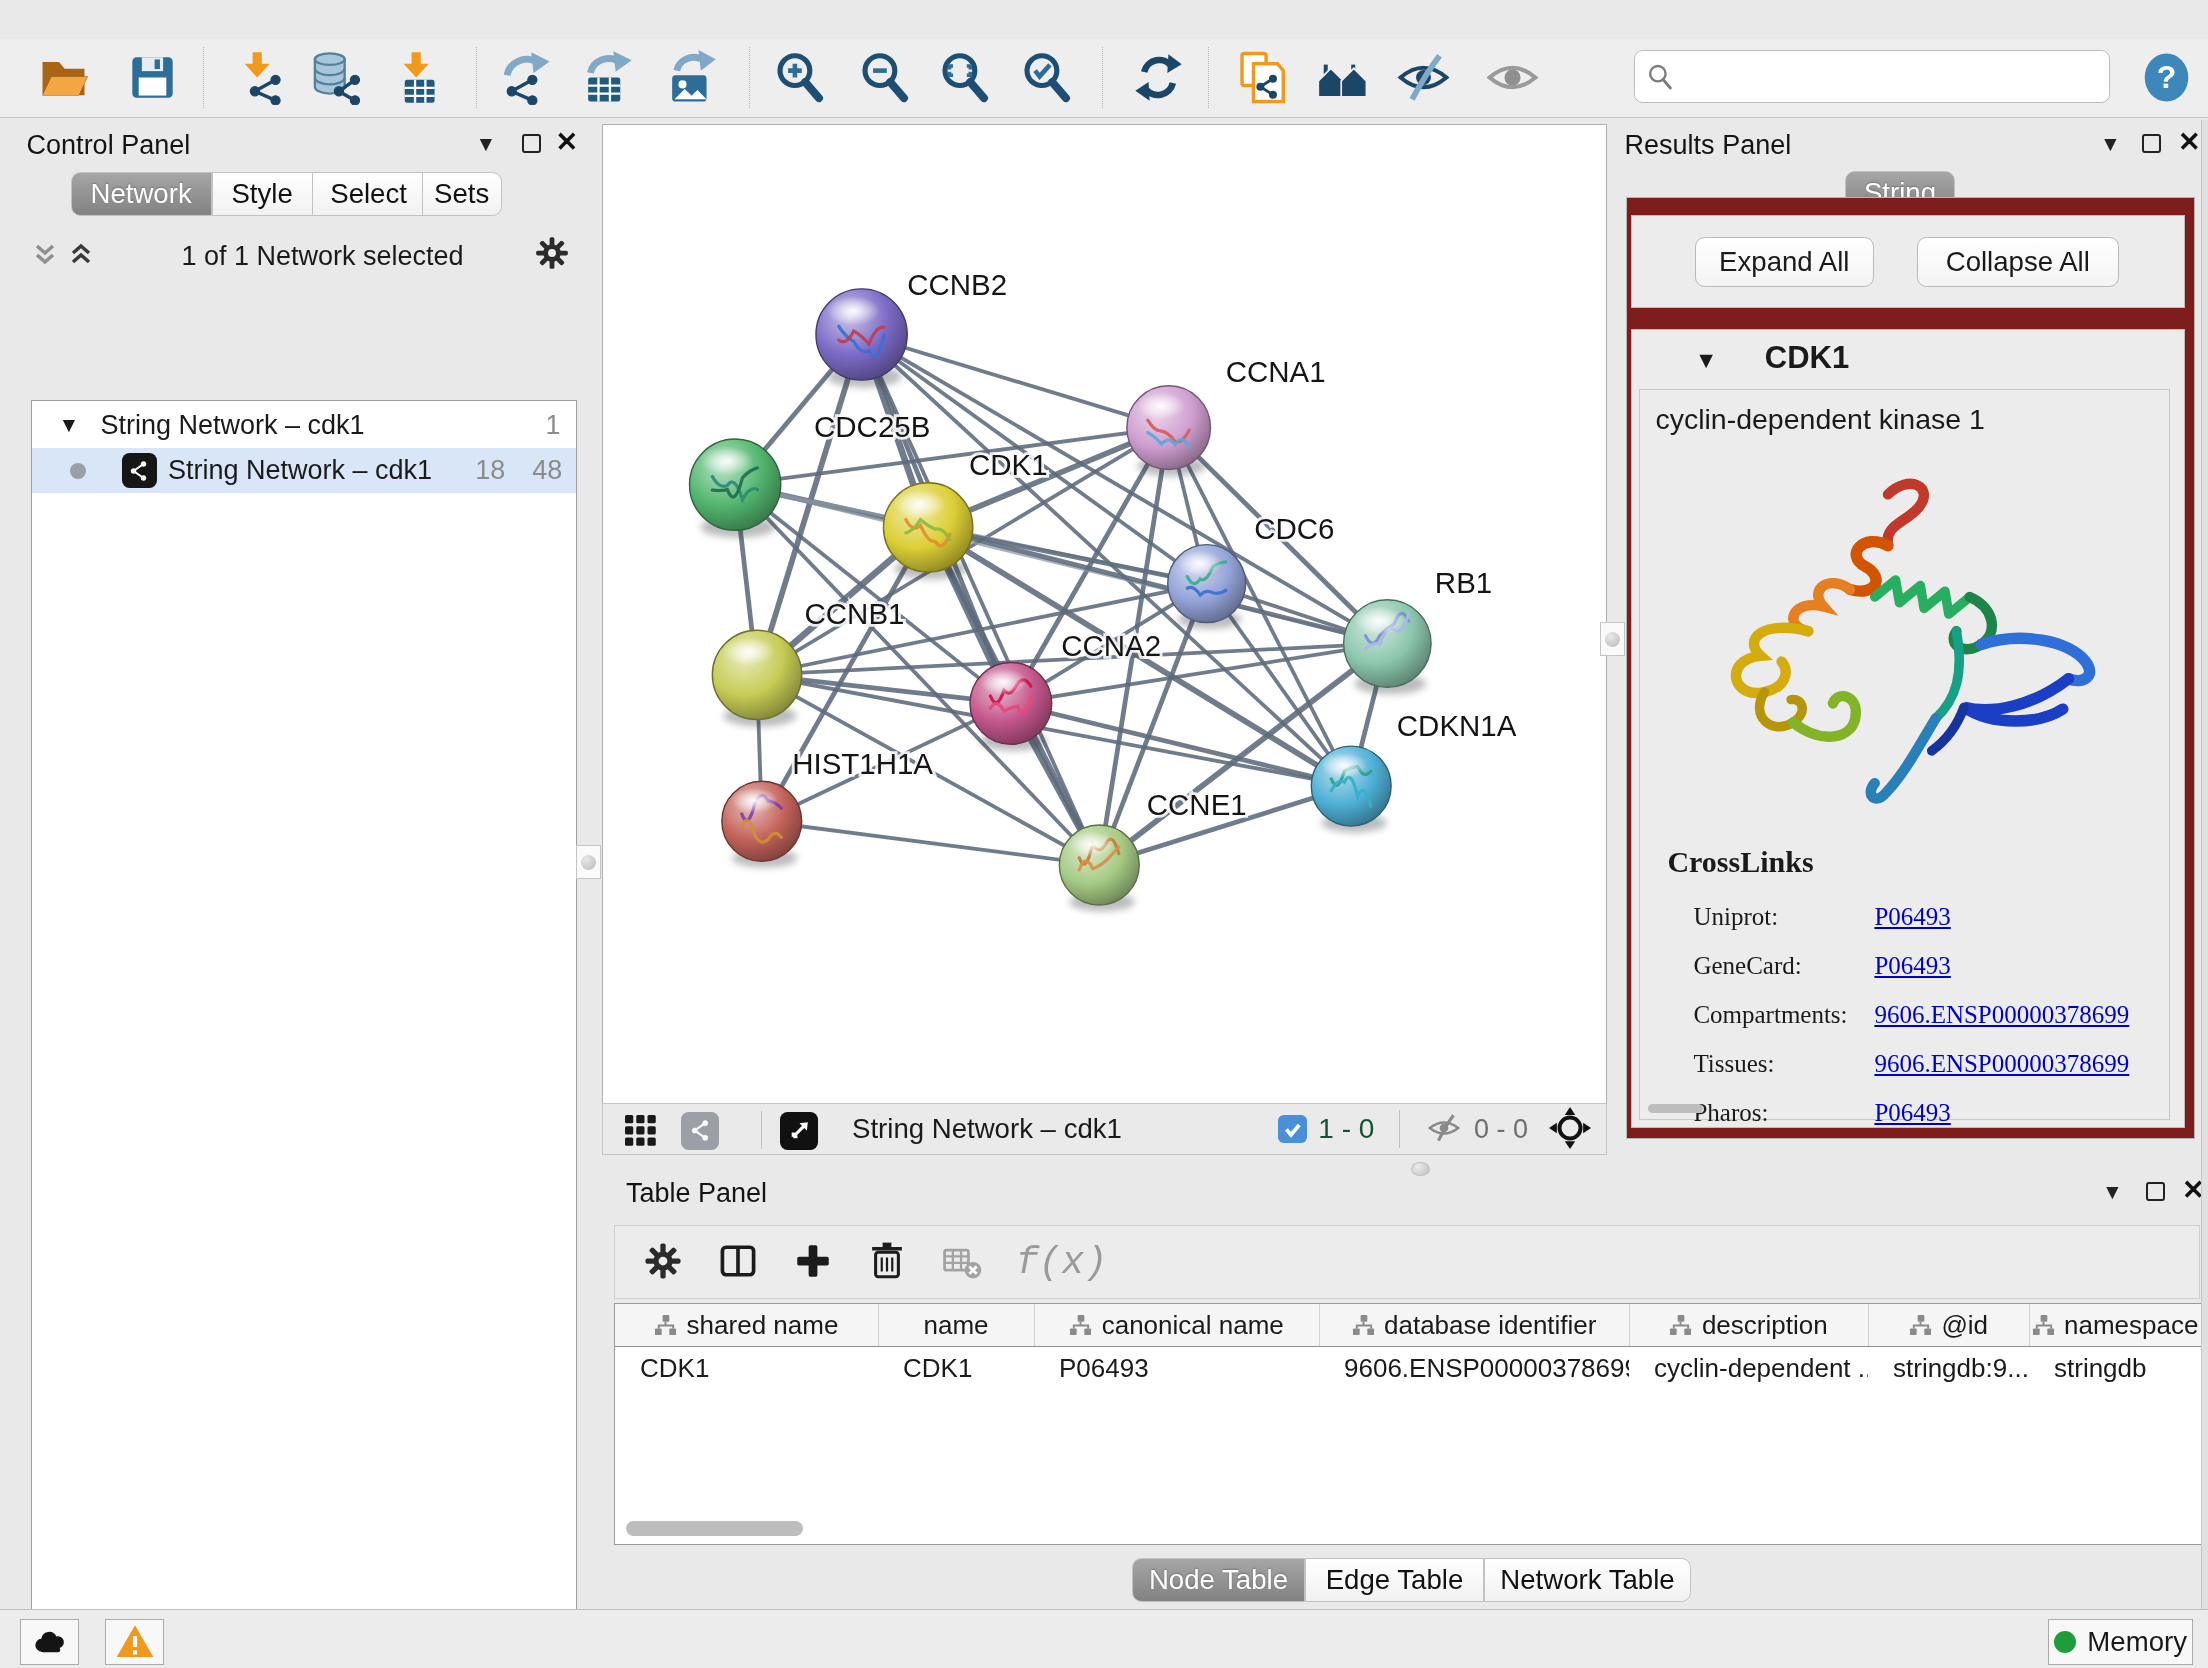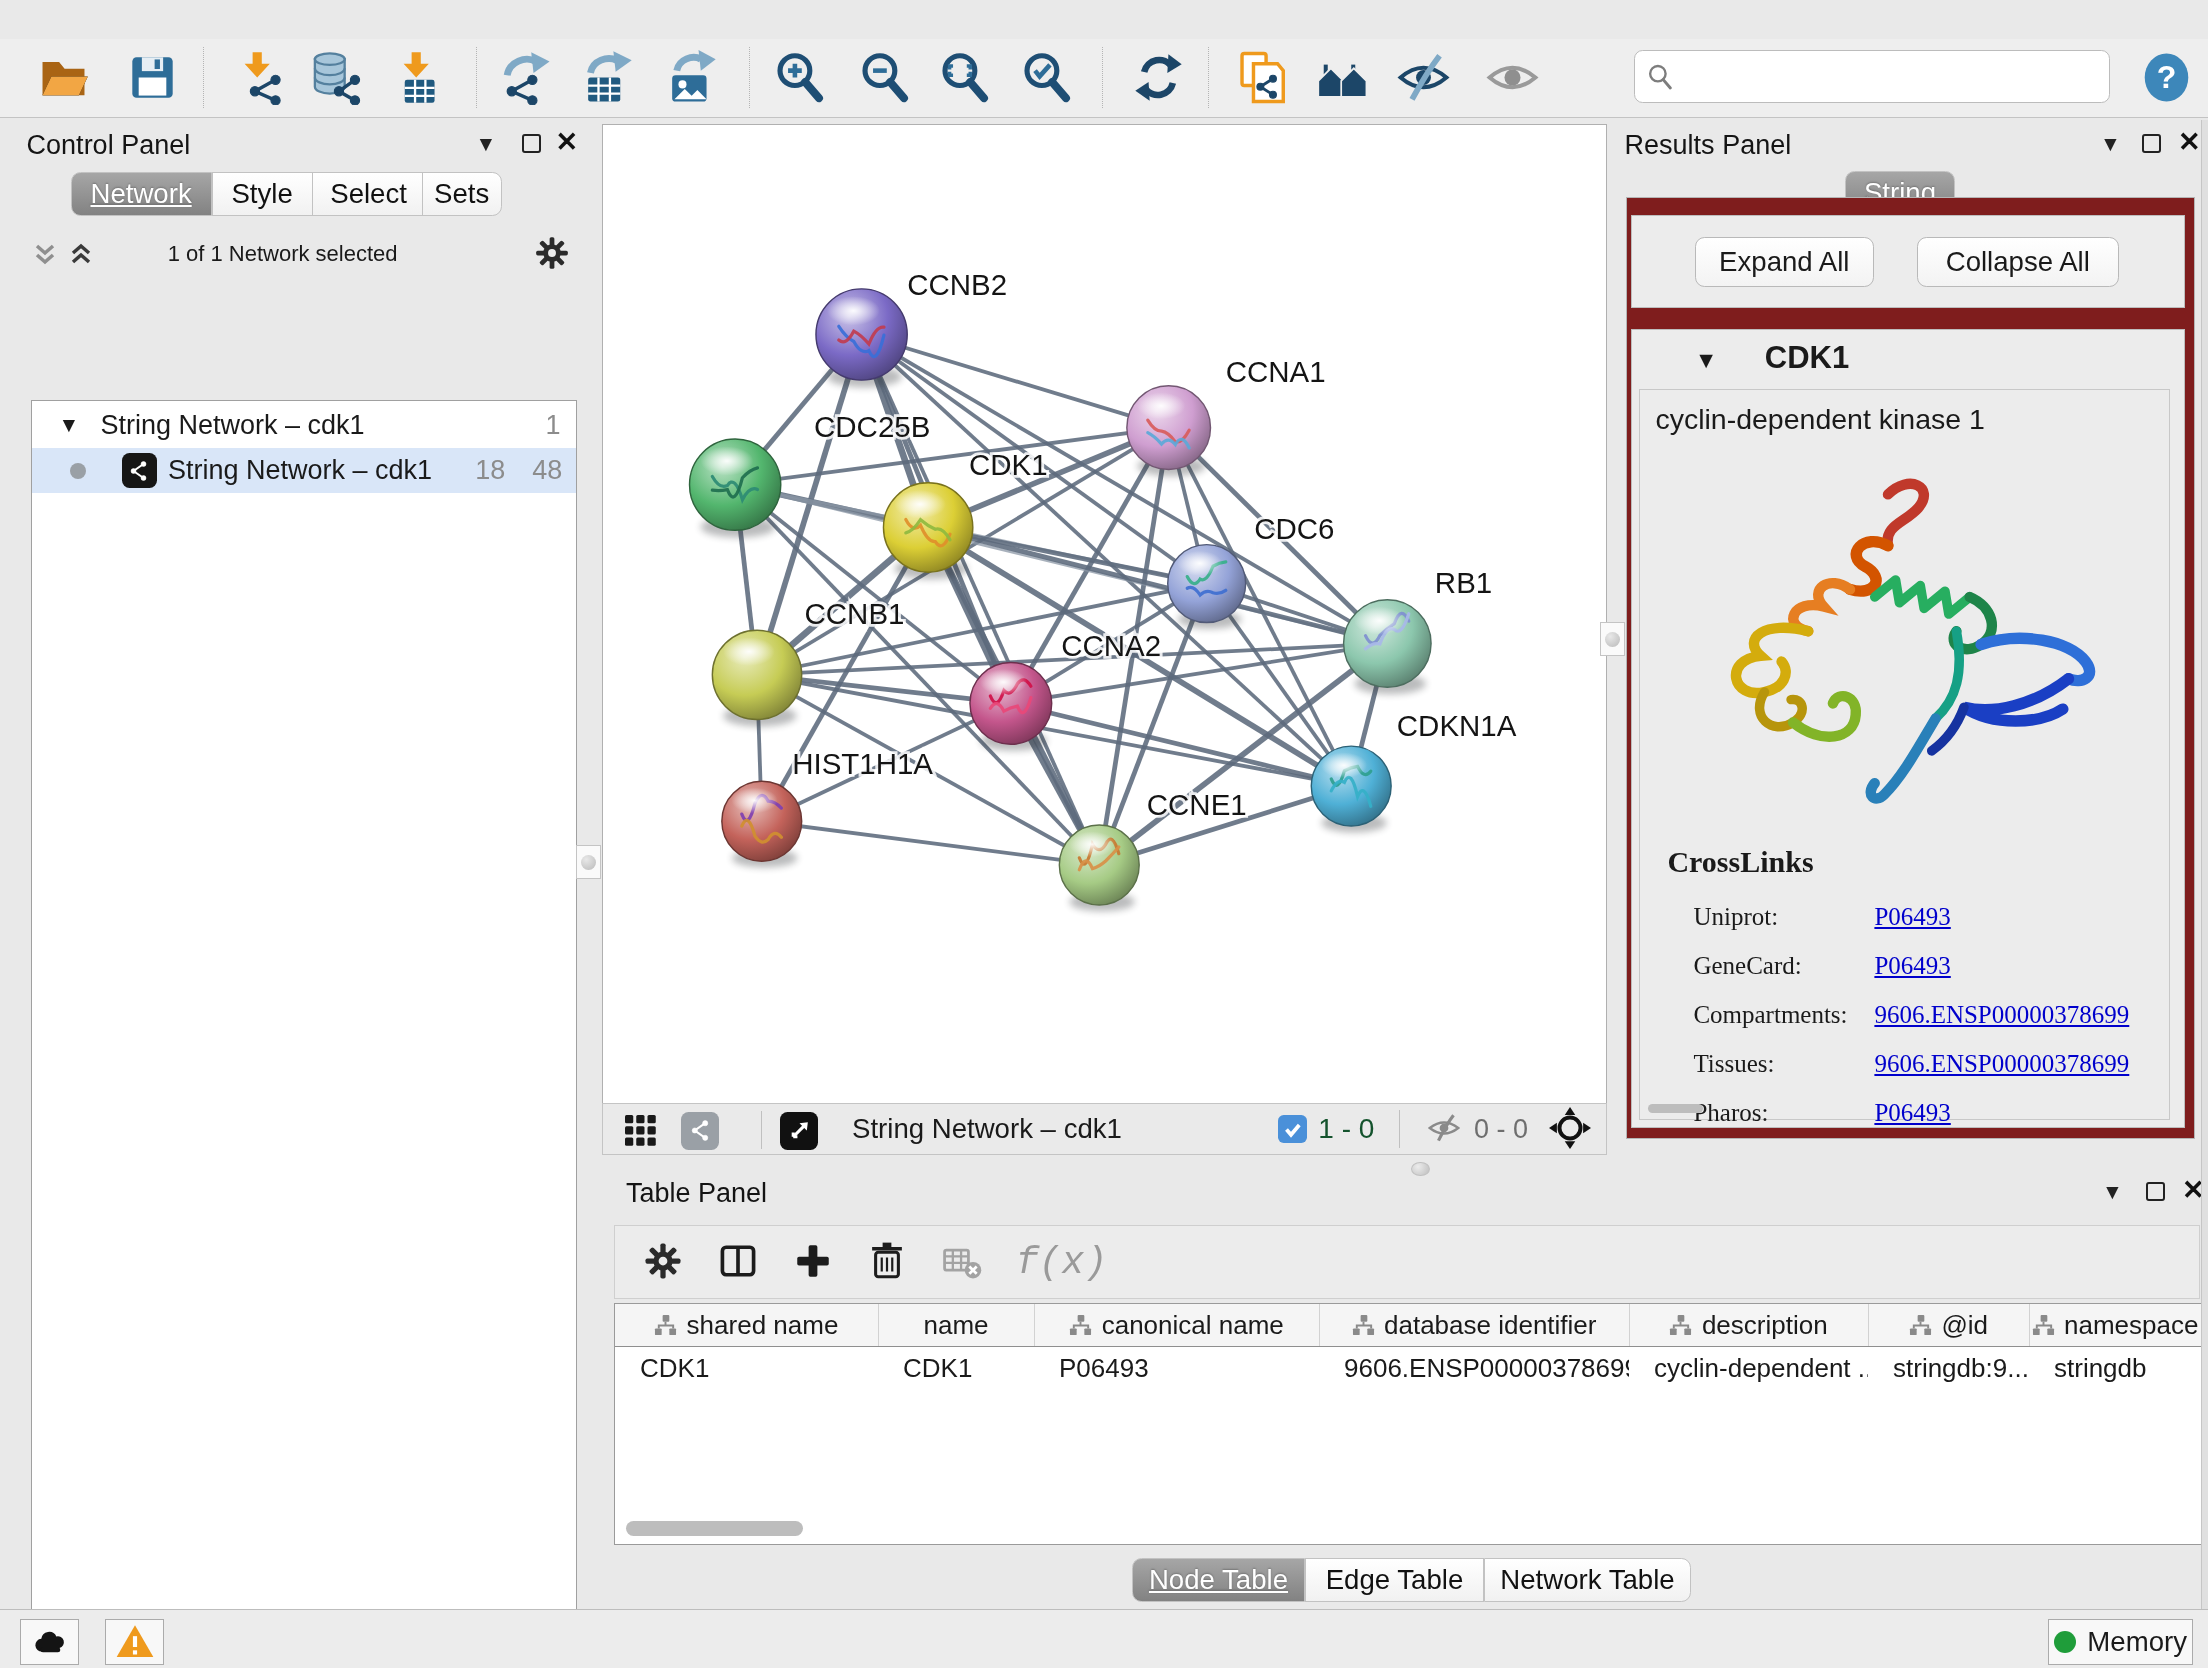--- a/index.html
+++ b/index.html
@@ -19,21 +19,21 @@
   #searchbox{left:1634px;top:11.4px;width:476px;height:53px;background:#fff;border:1.9px solid #bcbcbc;
              border-radius:8.6px;display:flex;align-items:center;padding:0 11.4px;box-sizing:border-box;}
   #searchbox input{border:none;outline:none;flex:1;font-size:27px;font-family:"Liberation Sans",sans-serif;background:transparent;}
   
   .panel-title{font-size:27px;color:#141414;}
   .pm{font-size:21px;color:#222;line-height:21px;}
   .float-sq{width:15px;height:15px;border:2.9px solid #222;border-radius:2.9px;}
   .close-x{font-size:27px;font-weight:bold;color:#111;line-height:25px;}
   .tab{position:absolute;height:44px;background:linear-gradient(#ffffff,#f1f1f1);border:1px solid #c2c2c2;
        display:flex;align-items:center;justify-content:center;font-size:27.6px;color:#111;box-sizing:border-box;}
-  .tab.sel{background:linear-gradient(#a6a6a6,#828282);color:#fff;text-shadow:0 -1px 1.9px rgba(0,0,0,.25);text-decoration:underline;}
+  .tab.sel{background:linear-gradient(#a6a6a6,#828282);color:#fff;text-shadow:0 -1px 1.9px rgba(0,0,0,.25);}
   .btnw{background:linear-gradient(#ffffff,#f3f3f3);border:1.9px solid #b9b9b9;border-radius:9.5px;
         display:flex;align-items:center;justify-content:center;font-size:27.6px;}
   
   #treebox{left:23px;top:280px;width:544px;height:1311px;background:#ffffff;border:1.9px solid #a0a0a0;}
   .trow{position:absolute;left:0;width:100%;height:45px;display:flex;align-items:center;font-size:27px;}
   .cnt{color:#8c8c8c;}
   
   #netcanvas{left:602px;top:124px;width:1005px;height:980px;background:#ffffff;border:1px solid #b0b0b0;box-sizing:border-box;}
   #netbar{left:602px;top:1103px;width:1005px;height:52px;background:#eaeaea;border:1px solid #c4c4c4;
           box-sizing:border-box;display:flex;align-items:center;}
@@ -259,21 +259,21 @@
     <span class="abs" style="left:21px;top:118px">
       <svg width="32" height="32" viewBox="0 0 32 32">
           <path d="M8 8l8 7 8-7M8 17l8 7 8-7" stroke="#8f8f8f" stroke-width="3.5" fill="none"></path>
         </svg>
     </span>
     <span class="abs" style="left:57px;top:118px">
       <svg width="32" height="32" viewBox="0 0 32 32">
           <path d="M8 15l8-7 8 7M8 24l8-7 8 7" stroke="#3a3a3a" stroke-width="3.5" fill="none"></path>
         </svg>
     </span>
-    <span class="abs" style="left:104px;top:121px;width:342px;text-align:center;font-size:22px">1 of 1 Network selected</span>
+    <span class="abs" style="left:114px;top:121px;width:342px;text-align:right;font-size:27px">1 of 1 Network selected</span>
     <span class="abs" style="left:525px;top:114px">
       <svg width="38" height="38" viewBox="0 0 48 48">
           <g fill="#2b2b2b">
             <rect x="21" y="4" width="6" height="40" rx="2"></rect>
             <rect x="21" y="4" width="6" height="40" rx="2" transform="rotate(45 24 24)"></rect>
             <rect x="21" y="4" width="6" height="40" rx="2" transform="rotate(90 24 24)"></rect>
             <rect x="21" y="4" width="6" height="40" rx="2" transform="rotate(135 24 24)"></rect>
             <circle cx="24" cy="24" r="11"></circle>
           </g>
           <circle cx="24" cy="24" r="5" fill="#ececec"></circle>

